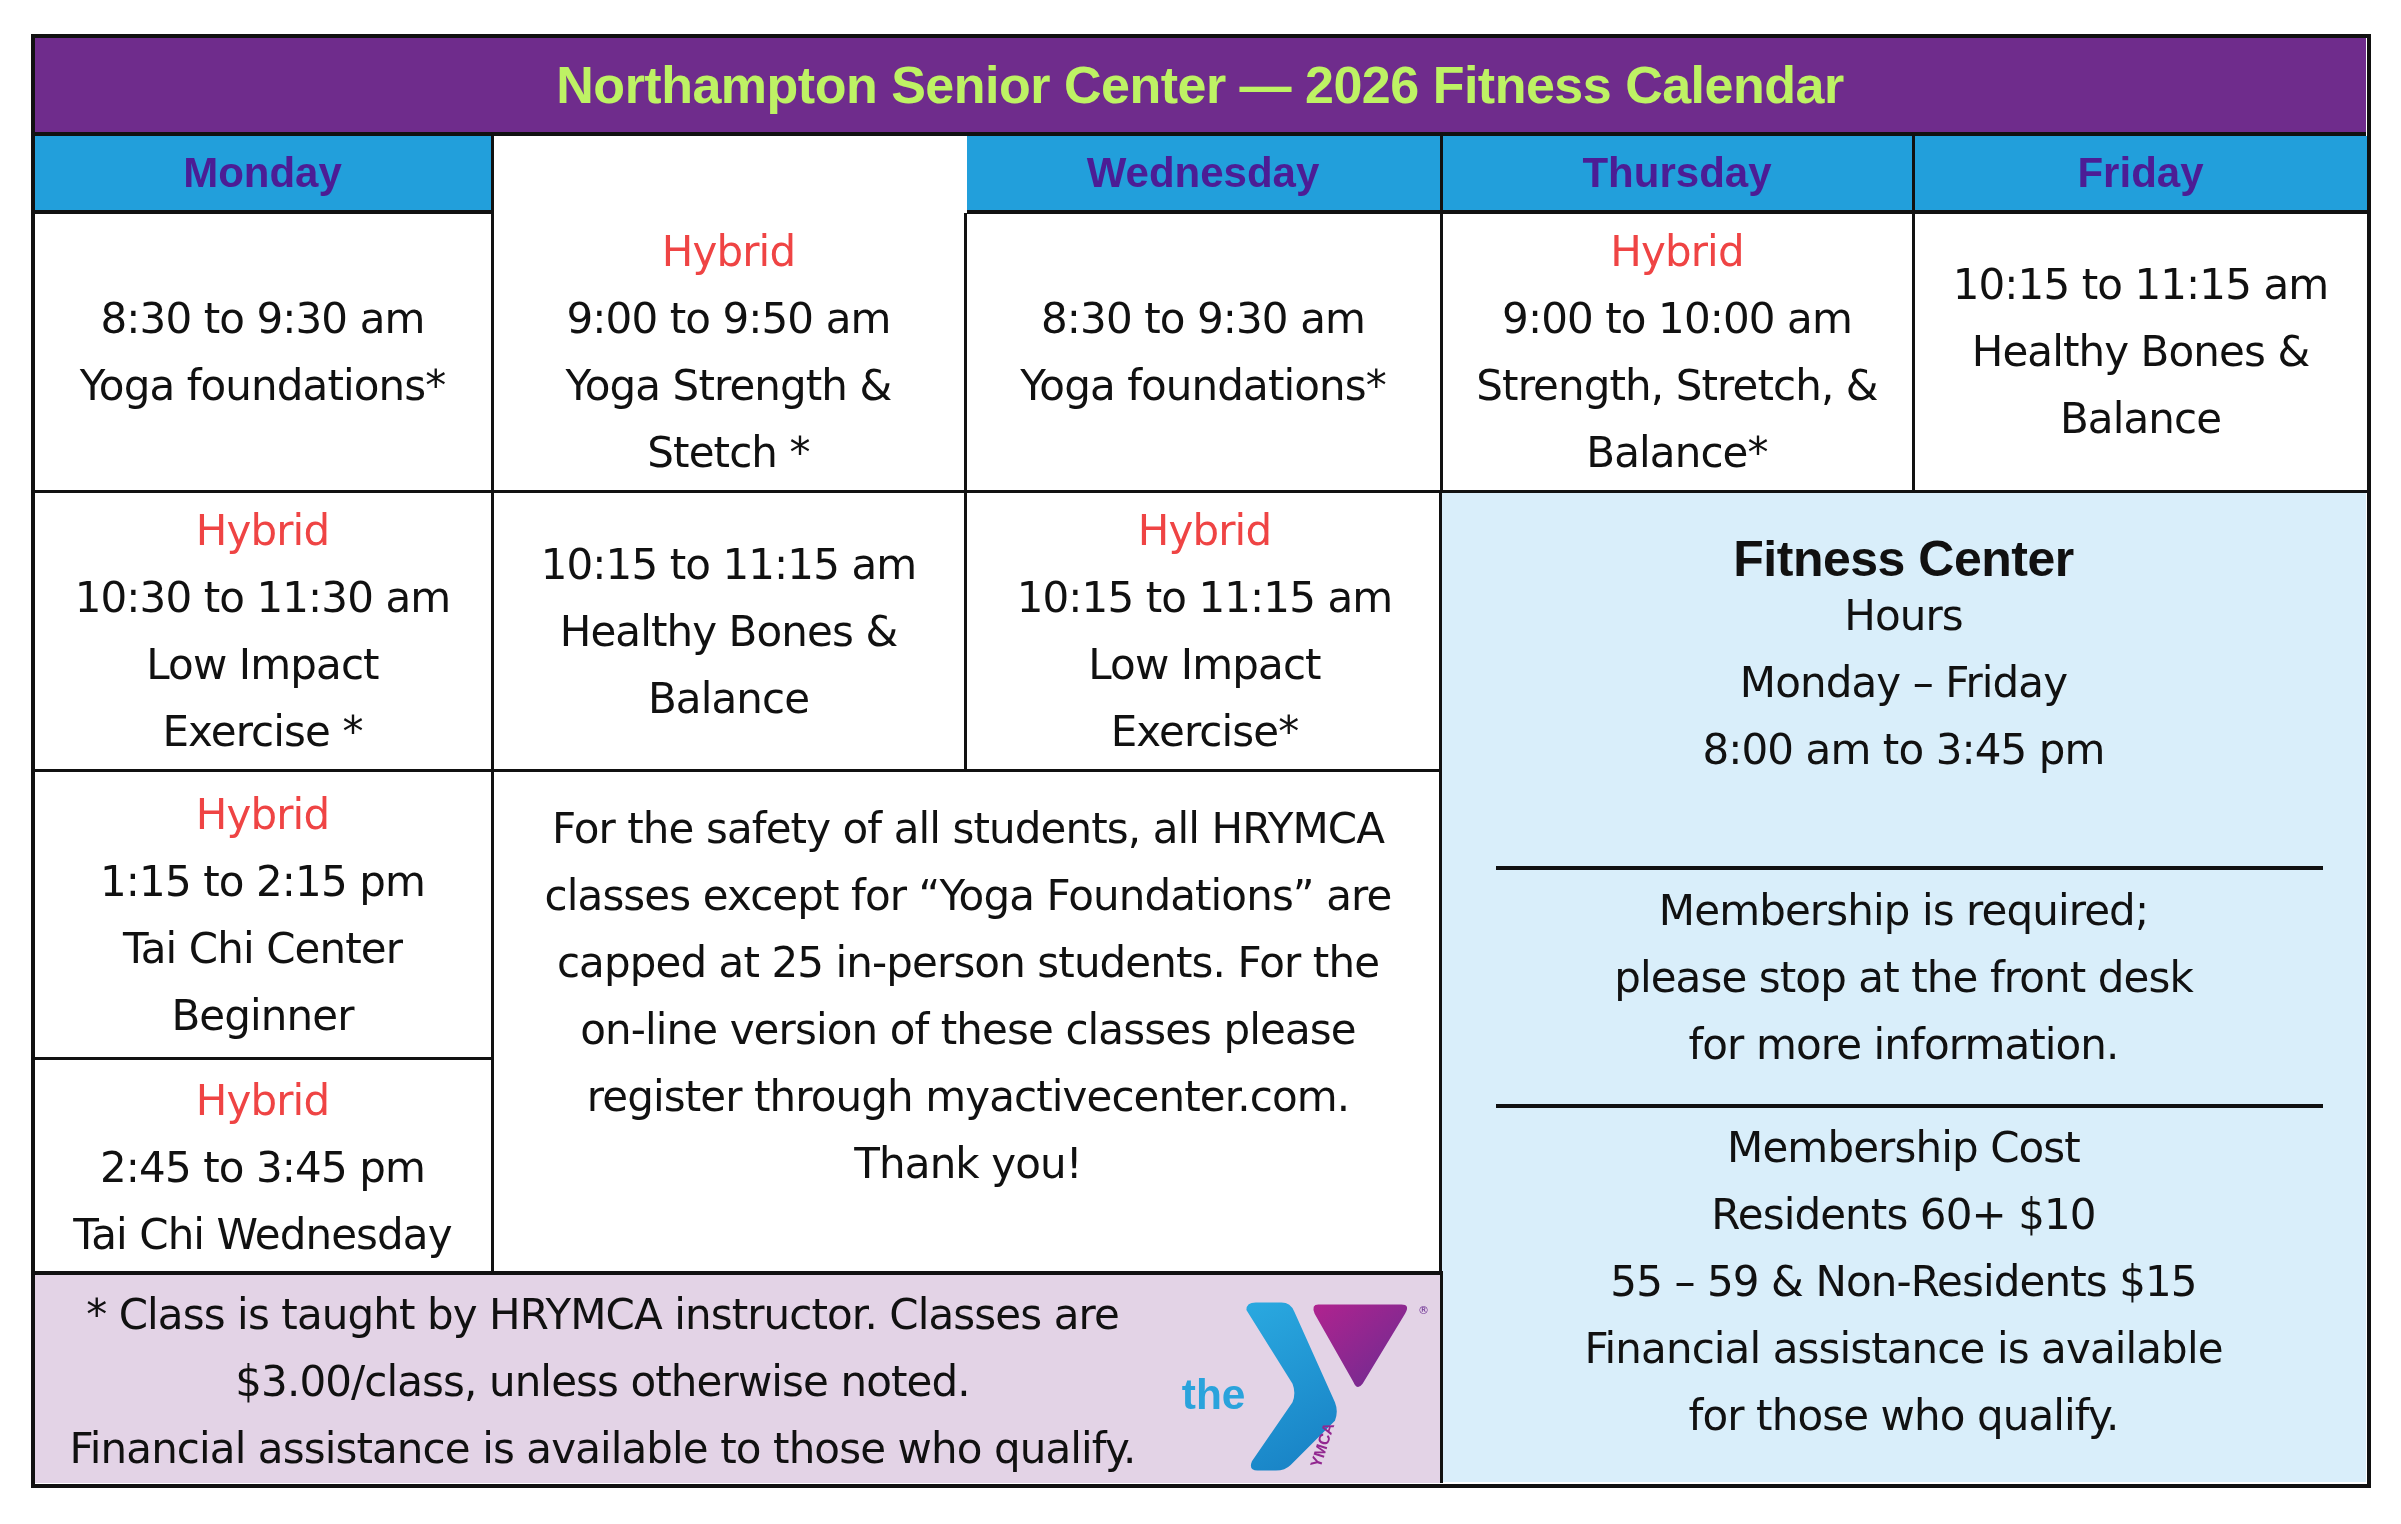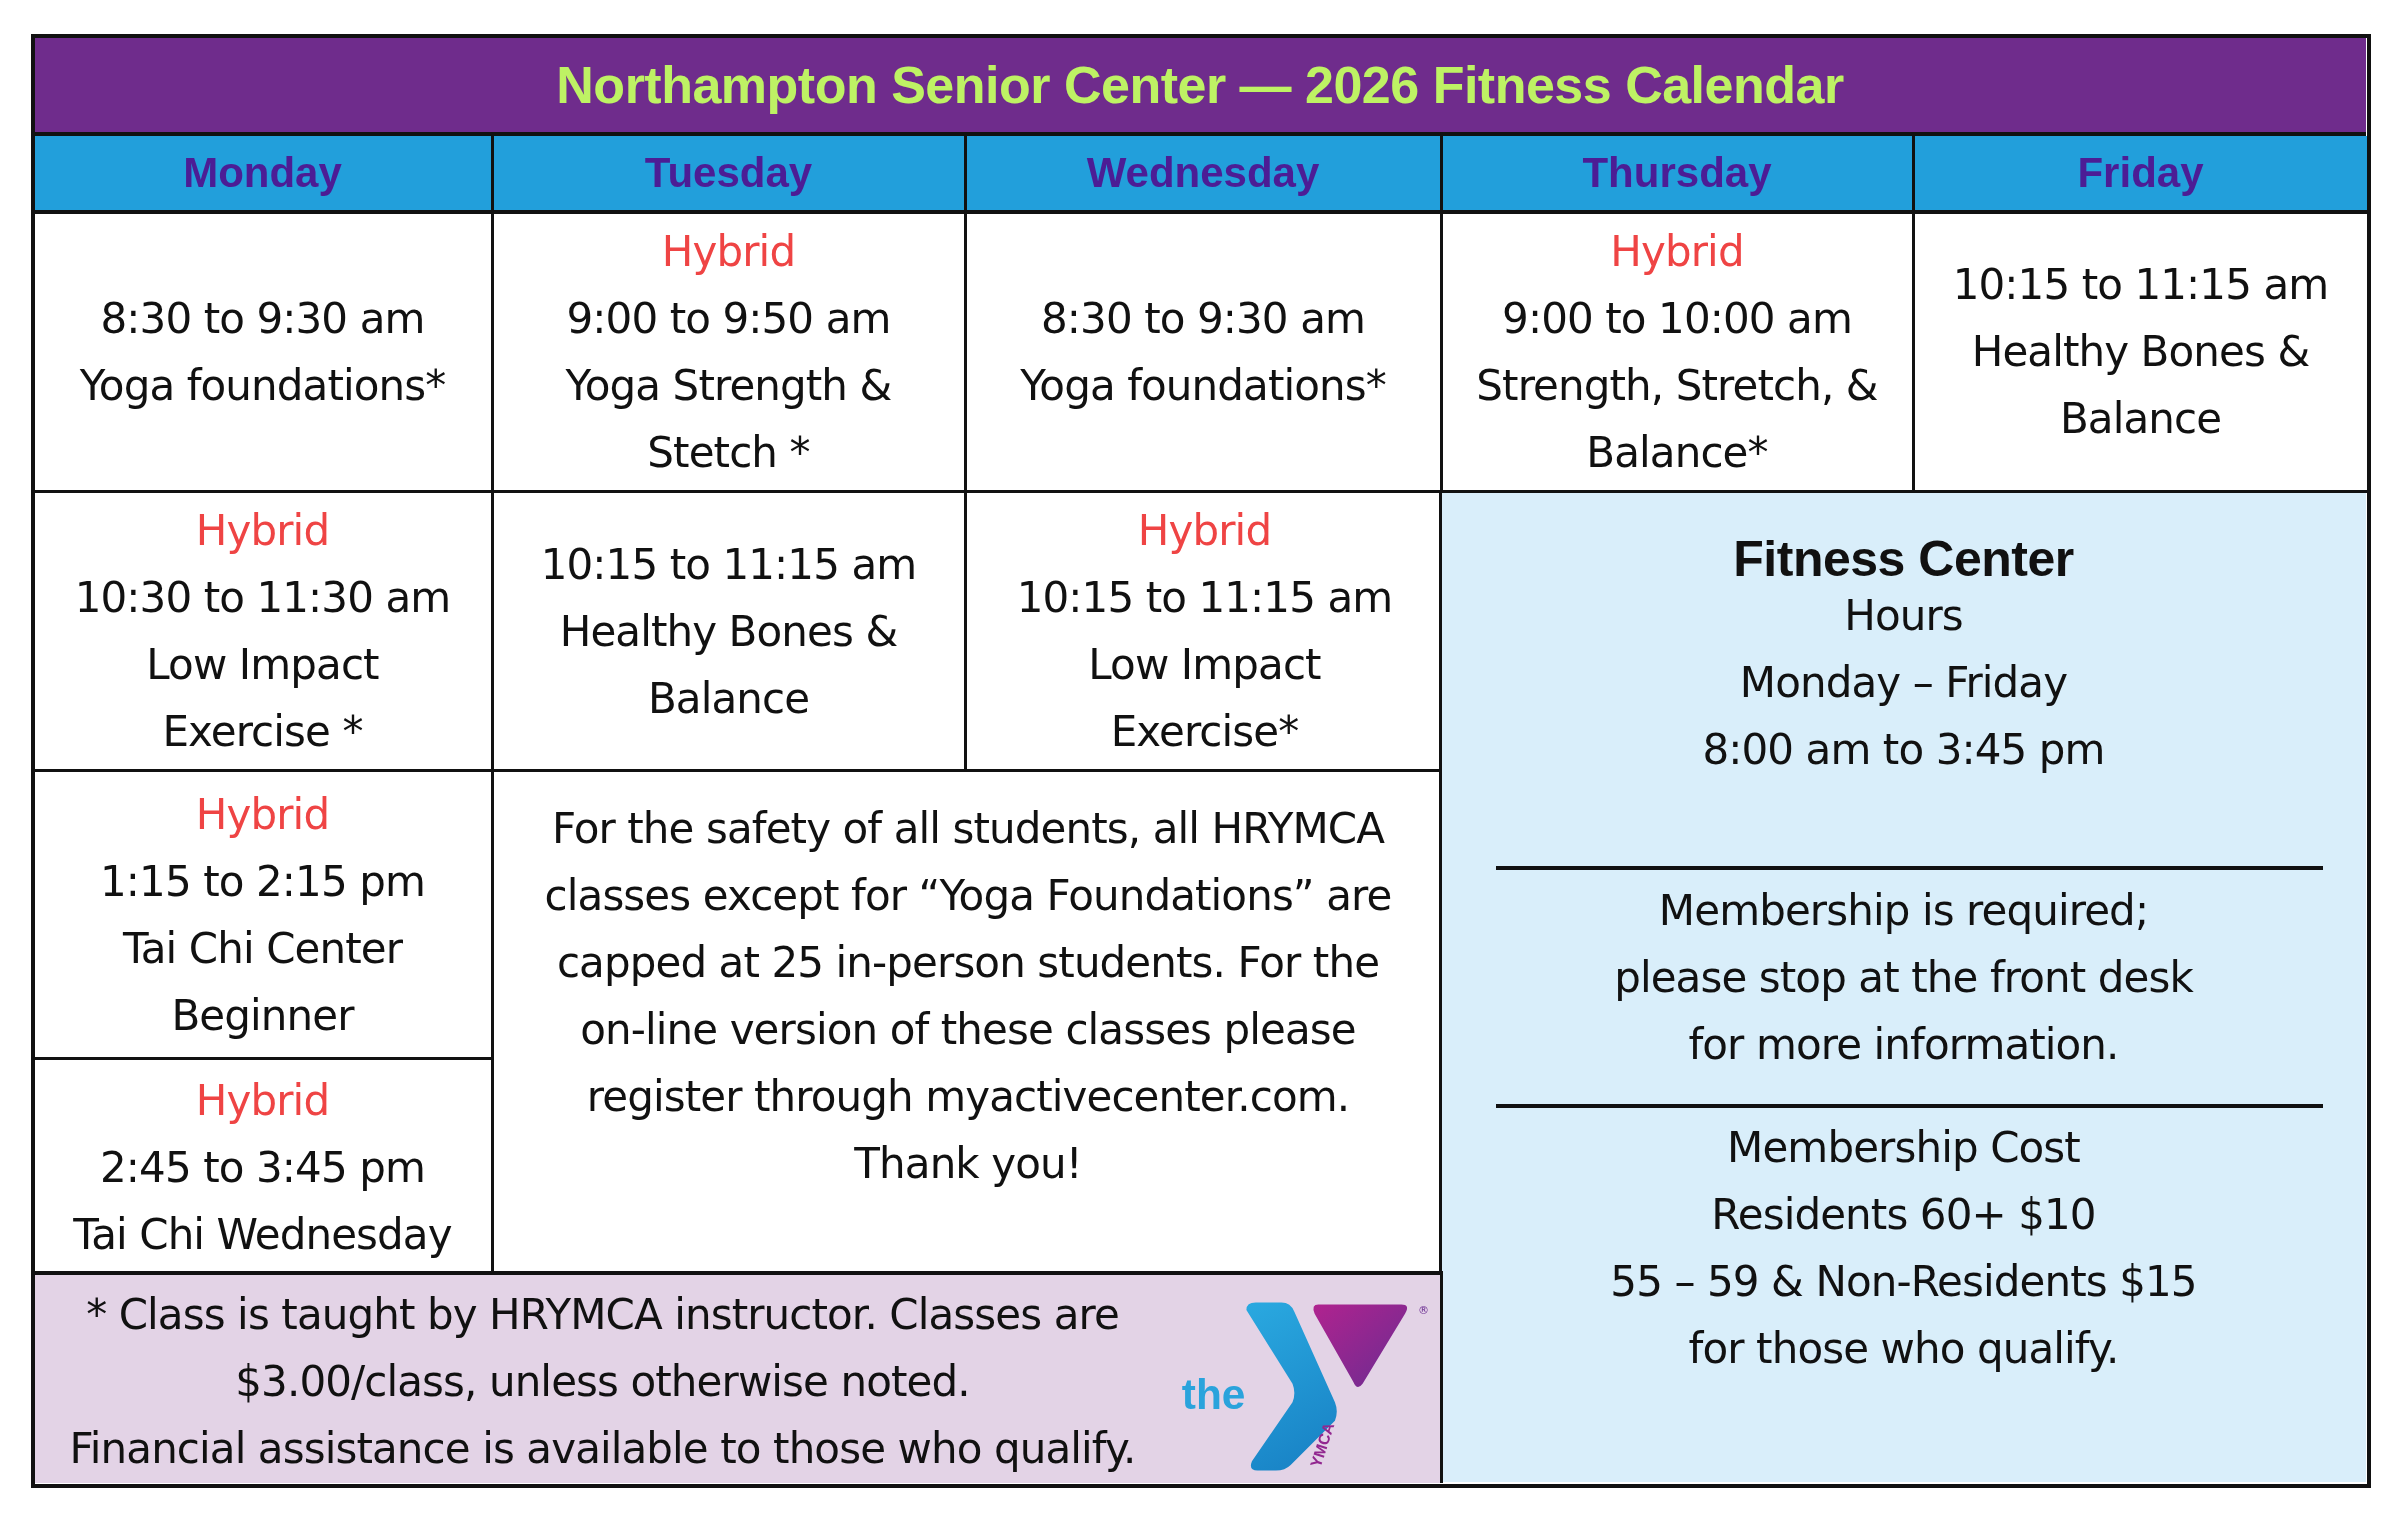--- a/index.html
+++ b/index.html
@@ -114,23 +114,20 @@
 
 <div class="sheet">
 
   <div class="abs title-band">
     <span class="title-text">Northampton Senior Center — 2026 Fitness Calendar</span>
   </div>
 
   <div class="abs day-header vline" style="left:0;width:459px;">
     <span>Monday</span>
   </div>
-  <div class="abs day-header vline" style="left:459px;width:473px;">
-    <span>Tuesday</span>
-  </div>
   <div class="abs day-header vline" style="left:932px;width:476px;">
     <span>Wednesday</span>
   </div>
   <div class="abs day-header vline" style="left:1408px;width:472px;">
     <span>Thursday</span>
   </div>
   <div class="abs day-header" style="left:1880px;width:452px;">
     <span>Friday</span>
   </div>
 
@@ -210,20 +207,21 @@
     <div class="abs fit-block" style="left:0;top:384px;width:924px;">
       <span>Membership is required;</span>
       <span>please stop at the front desk</span>
       <span>for more information.</span>
     </div>
     <div class="abs divider" style="left:54px;top:611px;width:827px;"></div>
     <div class="abs fit-block" style="left:0;top:621px;width:924px;">
       <span>Membership Cost</span>
       <span>Residents 60+ $10</span>
       <span>55 – 59 &amp; Non-Residents $15</span>
+      <span>Financial assistance is available</span>
       <span>for those who qualify.</span>
     </div>
   </div>
 
   <div class="abs footer" style="left:0;top:1233px;width:1408px;height:212px;">
     <div class="abs footer-text" style="left:0;top:5.5px;width:1136px;">
       <span>* Class is taught by HRYMCA instructor. Classes are</span>
       <span>$3.00/class, unless otherwise noted.</span>
       <span>Financial assistance is available to those who qualify.</span>
     </div>

